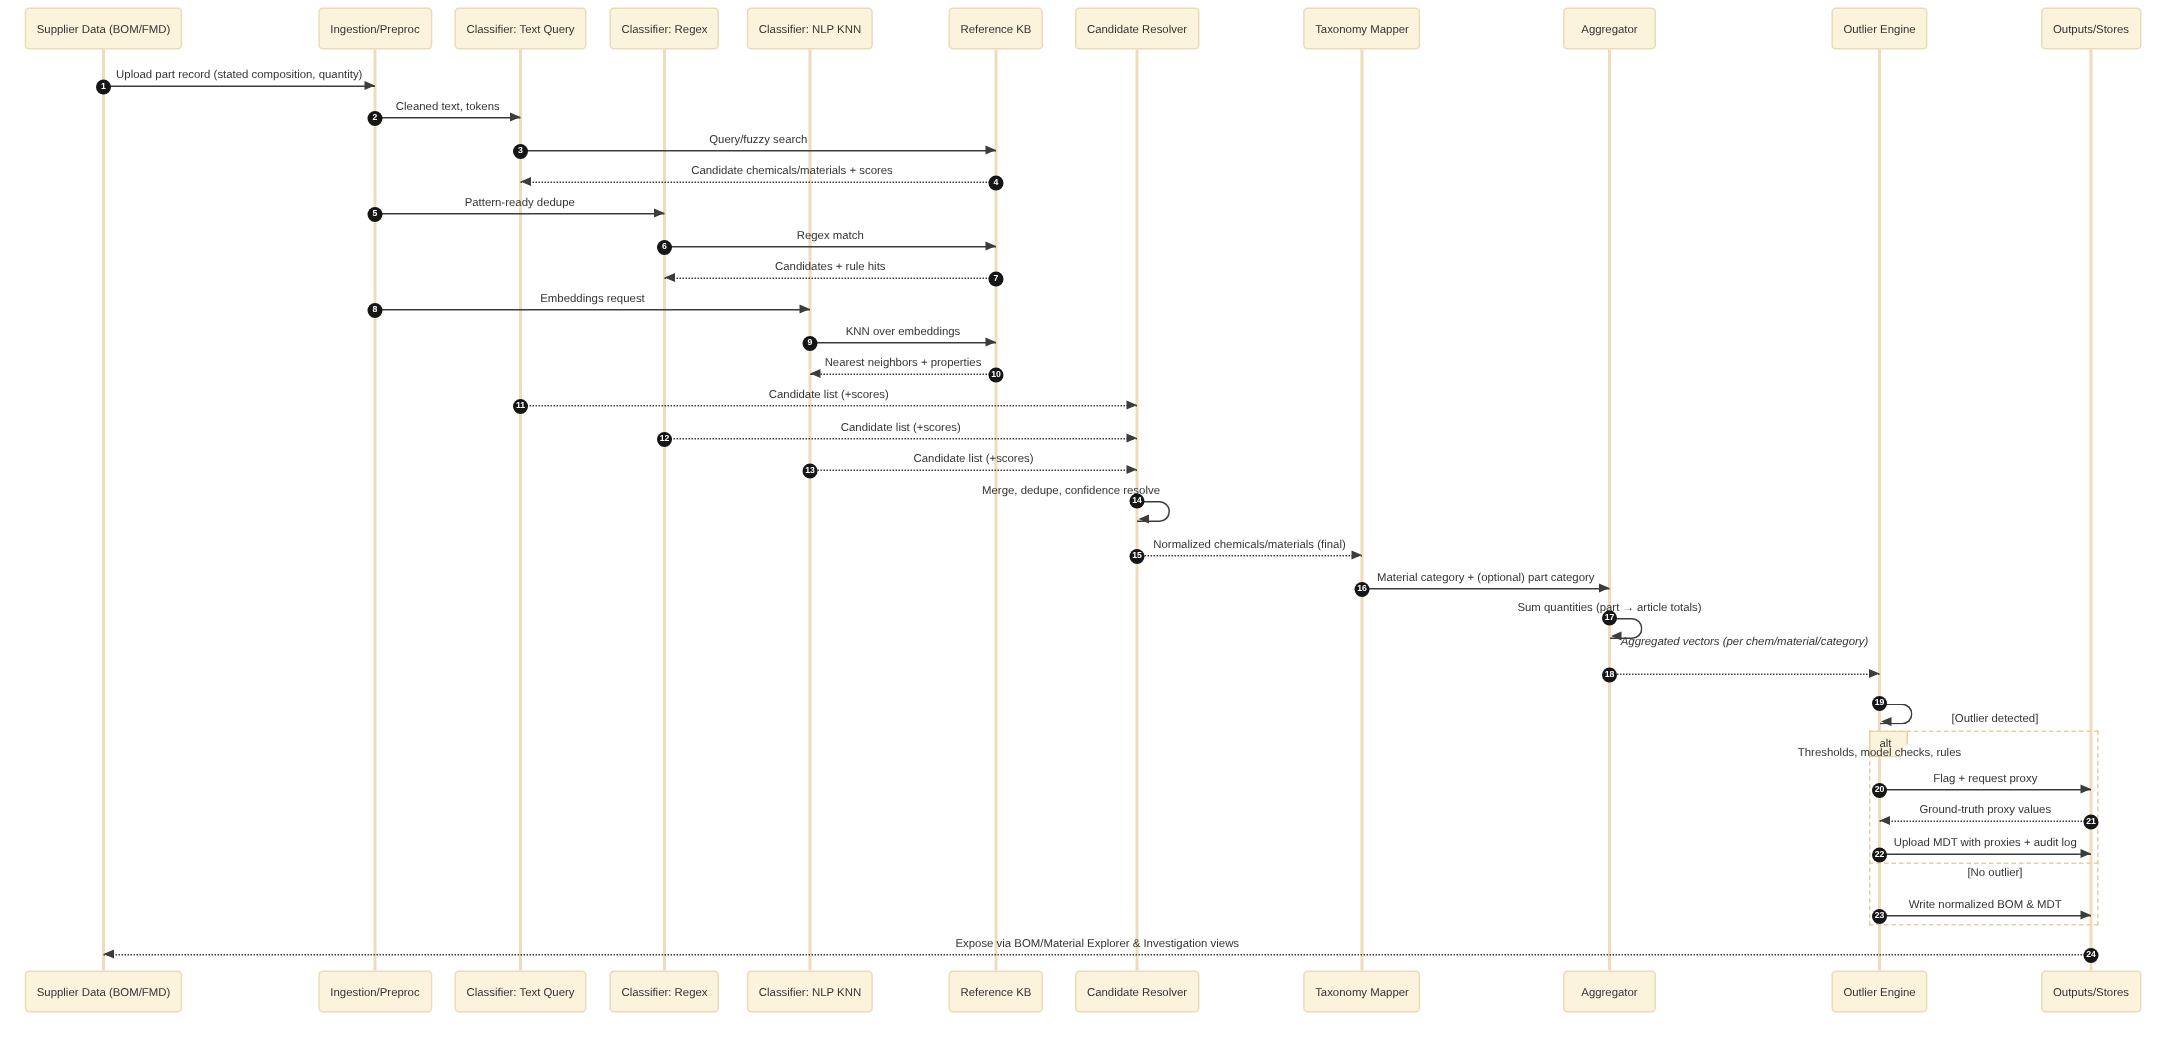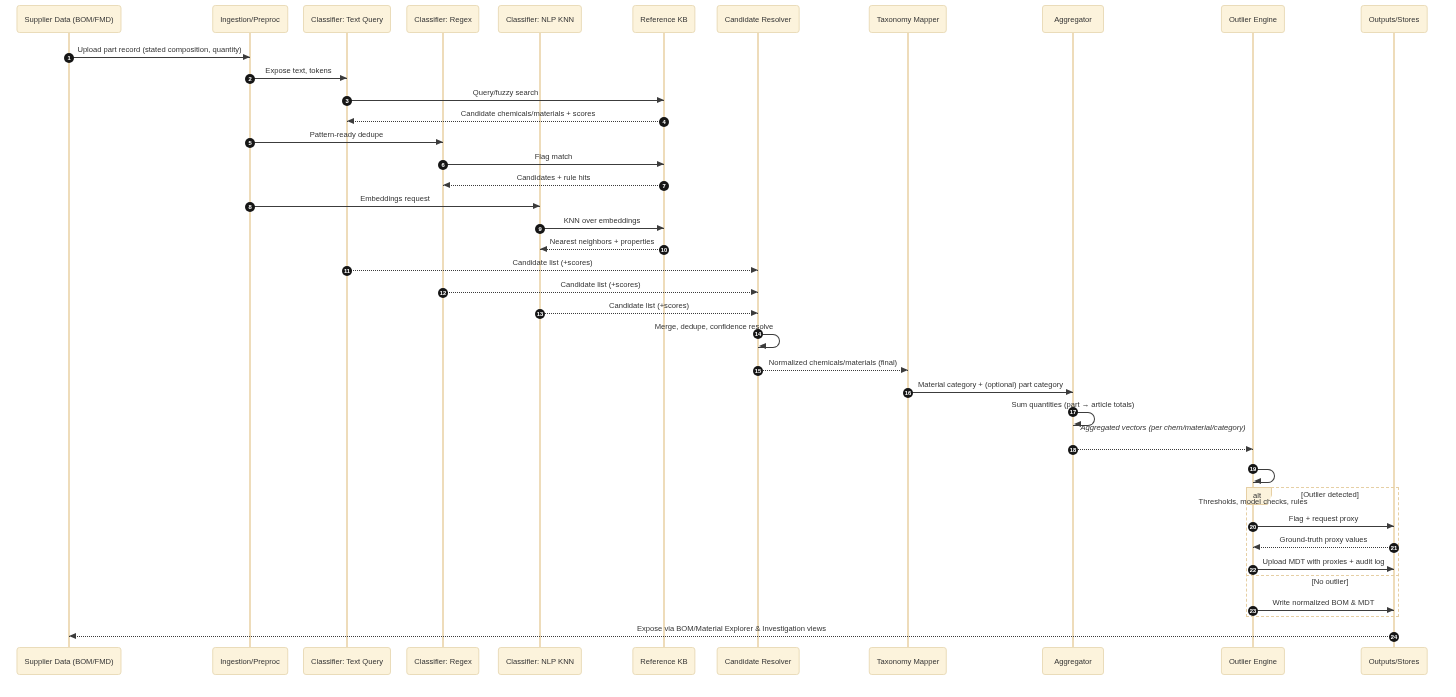--- a/index.html
+++ b/index.html
@@ -116,45 +116,45 @@
     <div class="lifeline" style="left: 442.25px; top: 33px; height: 614px;"></div>
     <div class="lifeline" style="left: 539.25px; top: 33px; height: 614px;"></div>
     <div class="lifeline" style="left: 663.25px; top: 33px; height: 614px;"></div>
     <div class="lifeline" style="left: 757.25px; top: 33px; height: 614px;"></div>
     <div class="lifeline" style="left: 907.25px; top: 33px; height: 614px;"></div>
     <div class="lifeline" style="left: 1072.25px; top: 33px; height: 614px;"></div>
     <div class="lifeline" style="left: 1252.25px; top: 33px; height: 614px;"></div>
     <div class="lifeline" style="left: 1393.25px; top: 33px; height: 614px;"></div>
     <div class="alt-frame" style="left: 1246px; top: 487px; width: 153px; height: 130px;"></div>
     <div class="alt-label" style="left: 1246px; top: 487px;">alt</div>
-    <div class="alt-cond" style="left: 1330px; top: 490px;">[Outlier detected]</div>
+    <div class="alt-cond" style="left: 1330px; top: 474px;">[Outlier detected]</div>
     <div class="alt-divider" style="left: 1246px; top: 575px; width: 153px;"></div>
     <div class="alt-cond" style="left: 1330px; top: 577px;">[No outlier]</div>
     <div class="msg-line" style="left: 69px; top: 57px; width: 181px;"></div>
     <div class="msg-label" style="left: 159.5px; top: 45px;">Upload part record (stated composition, quantity)</div>
     <div class="head head-right" style="left: 243px; top: 54px;"></div>
     <div class="badge" style="left: 64px; top: 52.5px;">1</div>
     <div class="msg-line" style="left: 250px; top: 78px; width: 97px;"></div>
-    <div class="msg-label" style="left: 298.5px; top: 66px;">Expose text, tokens</div>
+    <div class="msg-label" style="left: 298.5px; top: 66px;">Cleaned text, tokens</div>
     <div class="head head-right" style="left: 340px; top: 75px;"></div>
     <div class="badge" style="left: 245px; top: 73.5px;">2</div>
     <div class="msg-line" style="left: 347px; top: 100px; width: 317px;"></div>
     <div class="msg-label" style="left: 505.5px; top: 88px;">Query/fuzzy search</div>
     <div class="head head-right" style="left: 657px; top: 97px;"></div>
     <div class="badge" style="left: 342px; top: 95.5px;">3</div>
     <div class="msg-line dotted" style="left: 347px; top: 121px; width: 317px;"></div>
     <div class="msg-label" style="left: 528px; top: 109px;">Candidate chemicals/materials + scores</div>
     <div class="head head-left" style="left: 347px; top: 118px;"></div>
     <div class="badge" style="left: 659px; top: 116.5px;">4</div>
     <div class="msg-line" style="left: 250px; top: 142px; width: 193px;"></div>
     <div class="msg-label" style="left: 346.5px; top: 130px;">Pattern-ready dedupe</div>
     <div class="head head-right" style="left: 436px; top: 139px;"></div>
     <div class="badge" style="left: 245px; top: 137.5px;">5</div>
     <div class="msg-line" style="left: 443px; top: 164px; width: 221px;"></div>
-    <div class="msg-label" style="left: 553.5px; top: 152px;">Flag match</div>
+    <div class="msg-label" style="left: 553.5px; top: 152px;">Regex match</div>
     <div class="head head-right" style="left: 657px; top: 161px;"></div>
     <div class="badge" style="left: 438px; top: 159.5px;">6</div>
     <div class="msg-line dotted" style="left: 443px; top: 185px; width: 221px;"></div>
     <div class="msg-label" style="left: 553.5px; top: 173px;">Candidates + rule hits</div>
     <div class="head head-left" style="left: 443px; top: 182px;"></div>
     <div class="badge" style="left: 659px; top: 180.5px;">7</div>
     <div class="msg-line" style="left: 250px; top: 206px; width: 290px;"></div>
     <div class="msg-label" style="left: 395px; top: 194px;">Embeddings request</div>
     <div class="head head-right" style="left: 533px; top: 203px;"></div>
     <div class="badge" style="left: 245px; top: 201.5px;">8</div>

